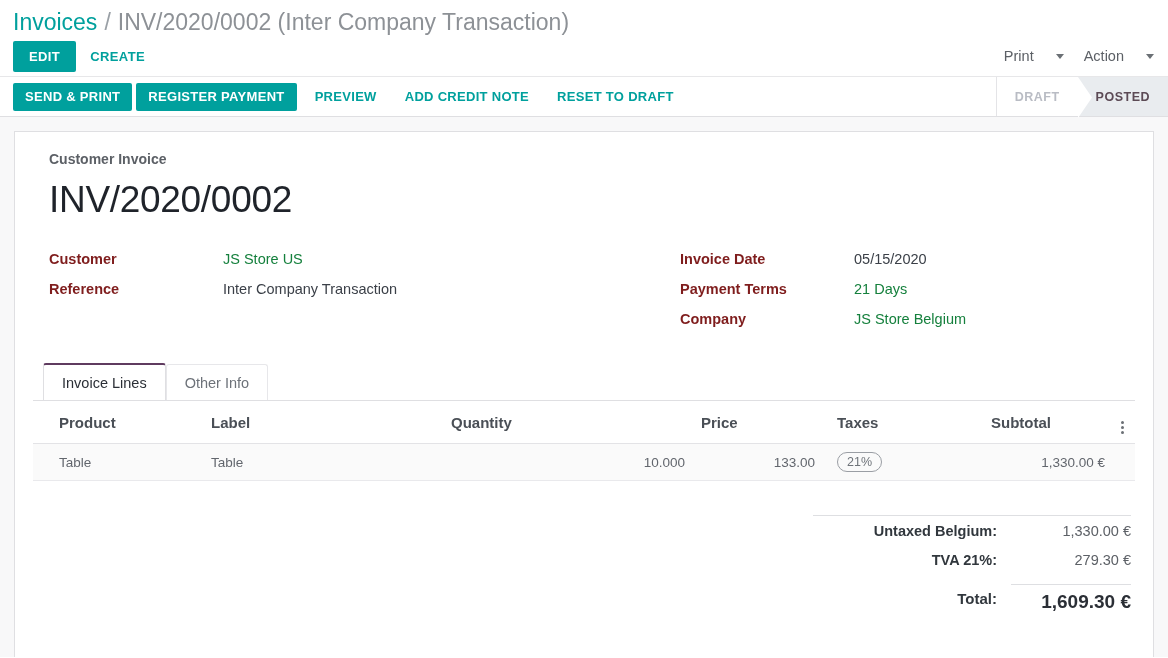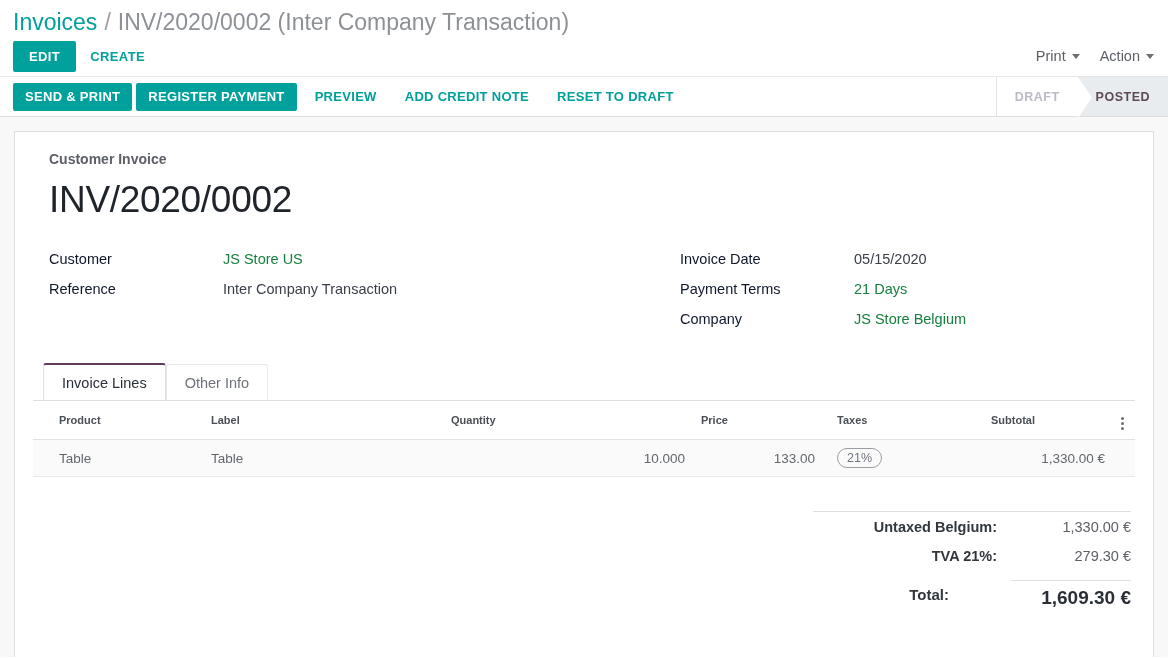--- a/index.html
+++ b/index.html
@@ -28,21 +28,21 @@
   }
   .btn-flat {
     background: transparent; border: none; color: #00a09d;
     font-size: 13px; font-weight: 700; letter-spacing: .4px;
     padding: 8px 14px; cursor: pointer;
     font-family: "Liberation Sans", sans-serif;
   }
   .cp-spacer { flex: 1 1 auto; }
   .dropdown-toggle {
     color: #5c6066; font-size: 14.5px; background: none; border: none;
-    padding: 6px 10px; cursor: pointer; display: inline-flex; align-items: center; gap: 6px;
+    padding: 6px 10px; cursor: pointer; display: inline-flex; align-items: center; gap: 22px;
     font-family: "Liberation Sans", sans-serif;
   }
   .caret { width: 0; height: 0; border-left: 4.5px solid transparent; border-right: 4.5px solid transparent; border-top: 5px solid #6b7075; display: inline-block; }
 
   
   .cp-bottom {
     display: flex; align-items: stretch; height: 41px;
     border-top: 1px solid #e7e7e9; border-bottom: 1px solid #dfdfe2;
     background: #ffffff; padding-left: 13px;
   }
@@ -80,21 +80,21 @@
     height: 100%; padding: 16px 18px 0 18px; overflow: hidden;
   }
   .subtitle { color: #5c6066; font-size: 14px; font-weight: 700; margin: 3px 0 0 16px; }
   .doc-title { font-size: 37px; color: #1f232a; margin: 12px 0 0 16px; font-weight: 400; letter-spacing: -.3px; }
 
   
   .groups { display: flex; margin-top: 30px; }
   .group { width: 50%; }
   .group.right { padding-left: 80px; }
   .frow { display: flex; align-items: baseline; height: 30px; }
-  .flabel { color: #0f172a; font-size: 14.5px; font-weight: 400; width: 190px; padding-left: 16px; }
+  .flabel { color: #7f1d1d; font-size: 14.5px; font-weight: 700; width: 190px; padding-left: 16px; }
   .fval { color: #3b4048; font-size: 14.5px; }
   .fval.link { color: #15803d; cursor: pointer; }
 
   
   .notebook { margin-top: 22px; }
   .tabs { display: flex; align-items: flex-end; padding-left: 10px; }
   .tab {
     font-size: 14.5px; padding: 10px 18px 9px 18px; cursor: pointer;
     border: 1px solid transparent; border-bottom: none; background: transparent;
     font-family: "Liberation Sans", sans-serif;
@@ -102,21 +102,21 @@
   .tab.active {
     color: #2b2f36; background: #ffffff;
     border-color: #dfdfe2; border-top: 2px solid #5f3b5f;
     border-radius: 3px 3px 0 0; position: relative; z-index: 2;
   }
   .tab.idle { color: #6d7279; border-color: #e7e7ea; border-radius: 3px 3px 0 0; background: #fff; }
 
   
   table.lines { width: 100%; border-collapse: collapse; margin-top: 0; border-top: 1px solid #dfdfe2; }
   table.lines th {
-    font-size: 11px; color: #4a4f56; font-weight: 700; padding: 9px 8px; text-align: left;
+    font-size: 15px; color: #4a4f56; font-weight: 700; padding: 9px 8px; text-align: left;
     border-bottom: 1px solid #e3e3e6; white-space: nowrap;
   }
   table.lines td {
     font-size: 13.5px; color: #62666d; padding: 8px 8px;
     border-bottom: 1px solid #e9e9ec; background: #fafafa; white-space: nowrap;
   }
   .ta-r { text-align: right; }
   th.optcol { width: 22px; padding-left: 0; padding-right: 6px; text-align: center; }
   .dots { display: inline-flex; flex-direction: column; gap: 2px; align-items: center; cursor: pointer; }
   .dots i { width: 3px; height: 3px; background: #6b7075; display: block; border-radius: 50%; }
@@ -125,21 +125,21 @@
     border-radius: 14px; padding: 2px 9px; font-size: 12.5px; line-height: 14px; cursor: pointer;
   }
 
   
   .totals-wrap { display: flex; justify-content: flex-end; margin-top: 34px; padding-right: 4px; }
   .totals { width: 318px; }
   .totals .trow { display: flex; align-items: center; justify-content: flex-end; height: 30px; }
   .totals .tlabel { font-size: 14.5px; font-weight: 700; color: #31373d; text-align: right; padding-right: 14px; }
   .totals .tval { font-size: 14.5px; color: #5c6066; width: 120px; text-align: right; }
   .totals .sep-top { border-top: 1px solid #dedfe2; }
-  .totals .grand { margin-top: 8px; gap: 48px; }
+  .totals .grand { margin-top: 8px; }
   .totals .grand .tlabel { font-size: 15px; color: #31373d; }
   .totals .grand .tval {
     font-size: 19px; font-weight: 700; color: #2b2f36; border-top: 1px solid #dedfe2;
     padding-top: 6px; width: 120px;
   }
 </style>
 </head>
 <body>
 
 <div class="app">

